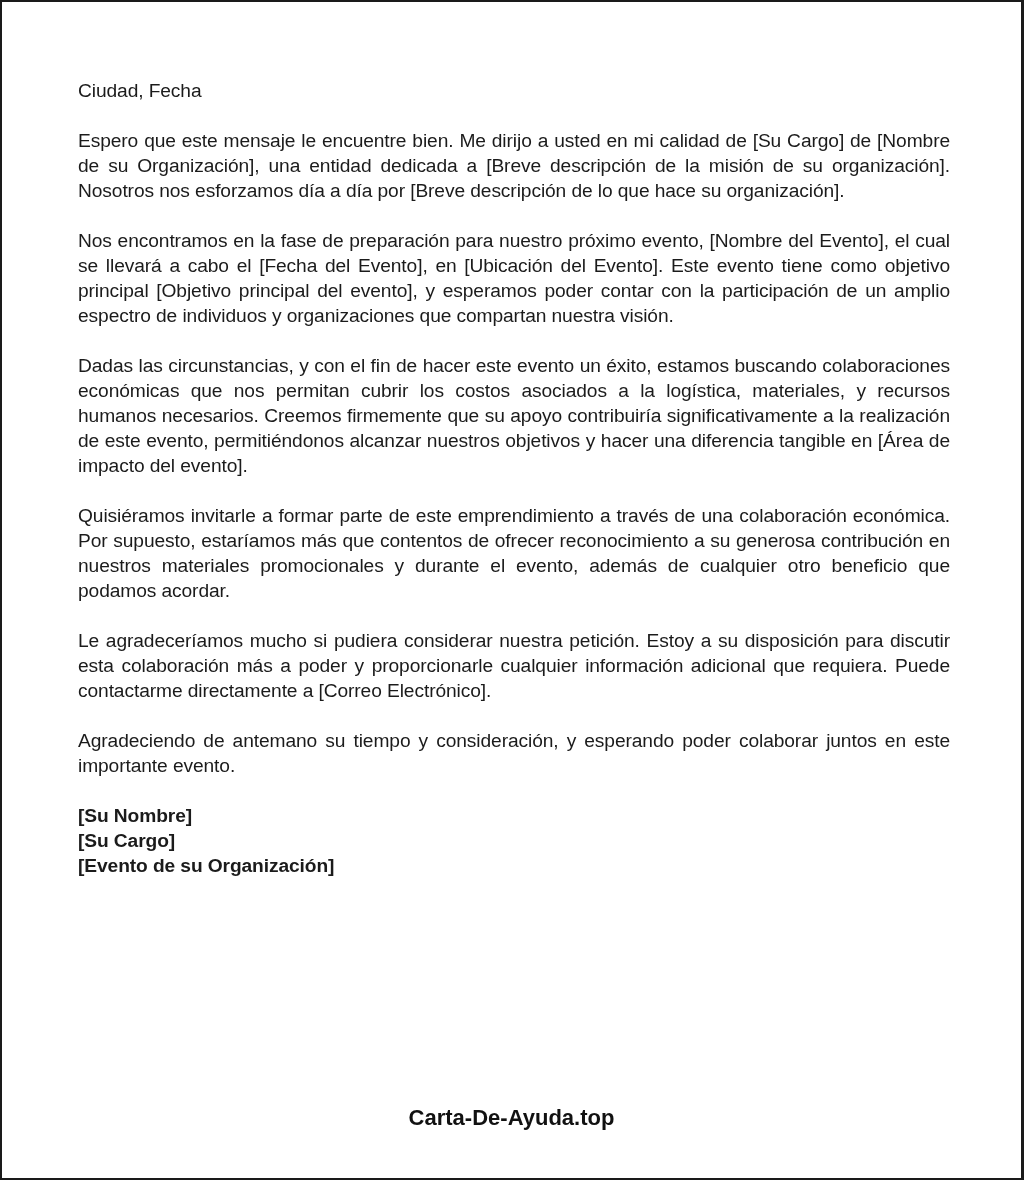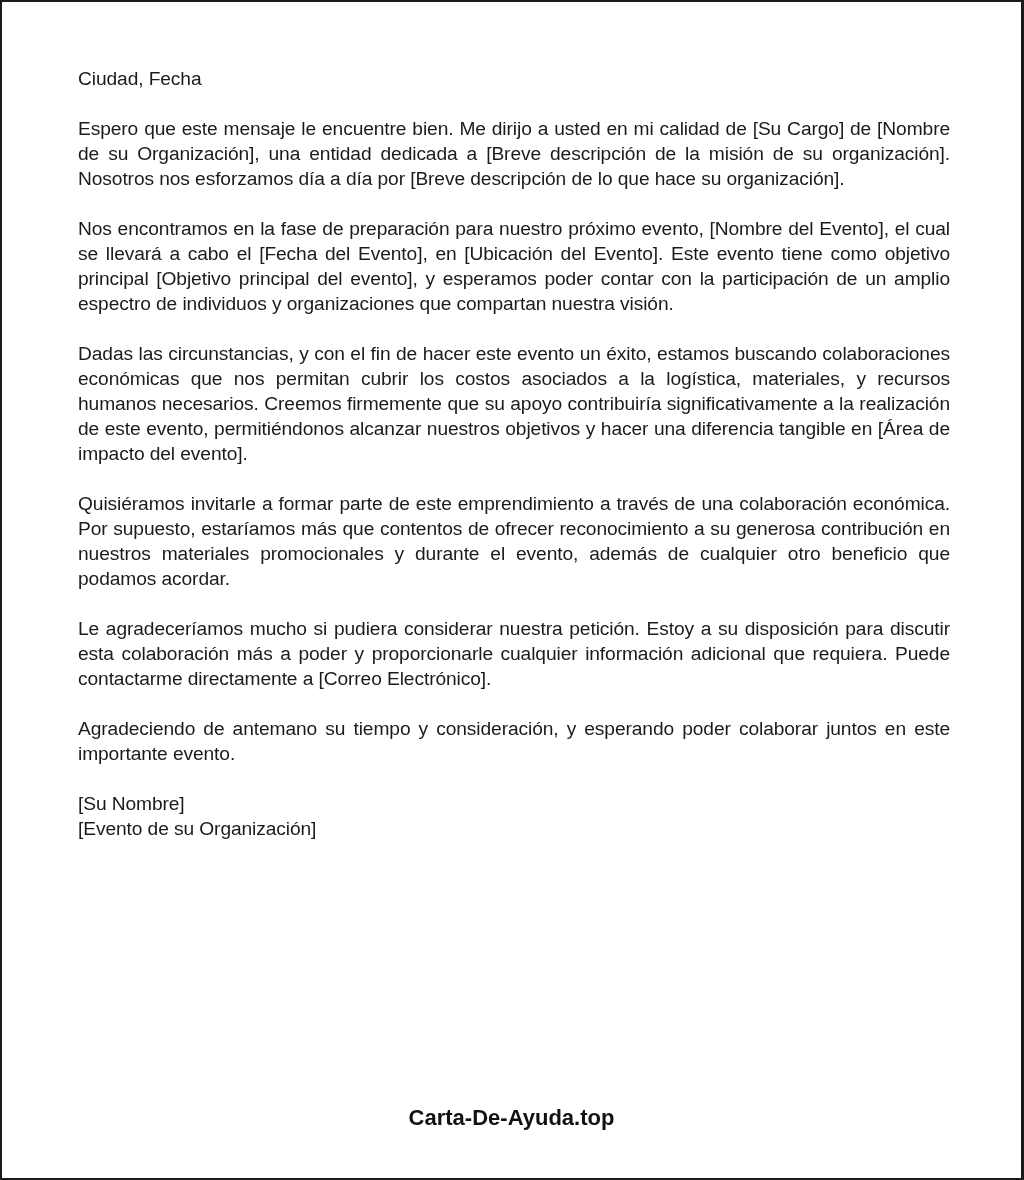--- a/index.html
+++ b/index.html
@@ -11,33 +11,33 @@
       height: 1180px;
       border: 2px solid #1a1a1a;
       border-right-width: 3px;
       background: #ffffff;
       font-family: "Liberation Sans", sans-serif;
       color: #1b1b1b;
     }
     .letter {
       position: absolute;
       left: 76px;
-      top: 64px;
+      top: 76px;
       width: 872px;
       font-size: 19.2px;
       line-height: 25px;
       letter-spacing: -0.1px;
     }
     .letter p {
       margin: 0 0 25px 0;
       text-align: justify;
       text-align-last: left;
     }
     .letter p.single { margin-bottom: 25px; }
-    .signature { margin: 0; }
+    .signature { margin: 0; font-weight: bold; }
     .signature div { line-height: 25px; }
     .footer {
       position: absolute;
       left: 0;
       right: 0;
       top: 1102px;
       text-align: center;
       font-size: 22px;
       line-height: 28px;
       color: #111111;
@@ -51,17 +51,18 @@
   <div class="letter">
     <p class="single">Ciudad, Fecha</p>
     <p>Espero que este mensaje le encuentre bien. Me dirijo a usted en mi calidad de [Su Cargo] de [Nombre de su Organización], una entidad dedicada a [Breve descripción de la misión de su organización]. Nosotros nos esforzamos día a día por [Breve descripción de lo que hace su organización].</p>
     <p>Nos encontramos en la fase de preparación para nuestro próximo evento, [Nombre del Evento], el cual se llevará a cabo el [Fecha del Evento], en [Ubicación del Evento]. Este evento tiene como objetivo principal [Objetivo principal del evento], y esperamos poder contar con la participación de un amplio espectro de individuos y organizaciones que compartan nuestra visión.</p>
     <p>Dadas las circunstancias, y con el fin de hacer este evento un éxito, estamos buscando colaboraciones económicas que nos permitan cubrir los costos asociados a la logística, materiales, y recursos humanos necesarios. Creemos firmemente que su apoyo contribuiría significativamente a la realización de este evento, permitiéndonos alcanzar nuestros objetivos y hacer una diferencia tangible en [Área de impacto del evento].</p>
     <p>Quisiéramos invitarle a formar parte de este emprendimiento a través de una colaboración económica. Por supuesto, estaríamos más que contentos de ofrecer reconocimiento a su generosa contribución en nuestros materiales promocionales y durante el evento, además de cualquier otro beneficio que podamos acordar.</p>
     <p>Le agradeceríamos mucho si pudiera considerar nuestra petición. Estoy a su disposición para discutir esta colaboración más a poder y proporcionarle cualquier información adicional que requiera. Puede contactarme directamente a [Correo Electrónico].</p>
     <p>Agradeciendo de antemano su tiempo y consideración, y esperando poder colaborar juntos en este importante evento.</p>
     <div class="signature">
       <div>[Su Nombre]</div>
+      <div>[Su Cargo]</div>
       <div>[Evento de su Organización]</div>
     </div>
   </div>
   <div class="footer">Carta-De-Ayuda.top</div>
 </div>
 
 </body></html>

